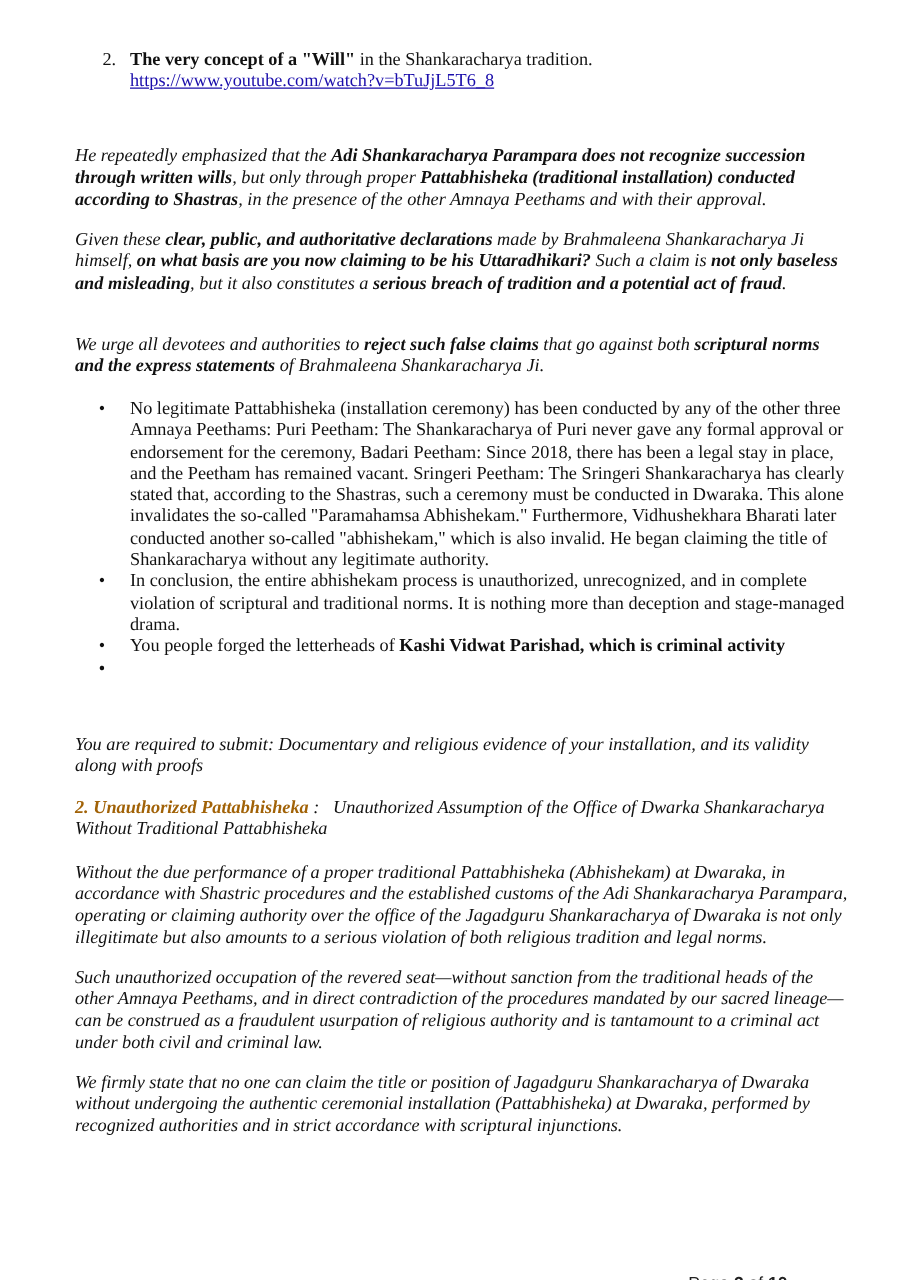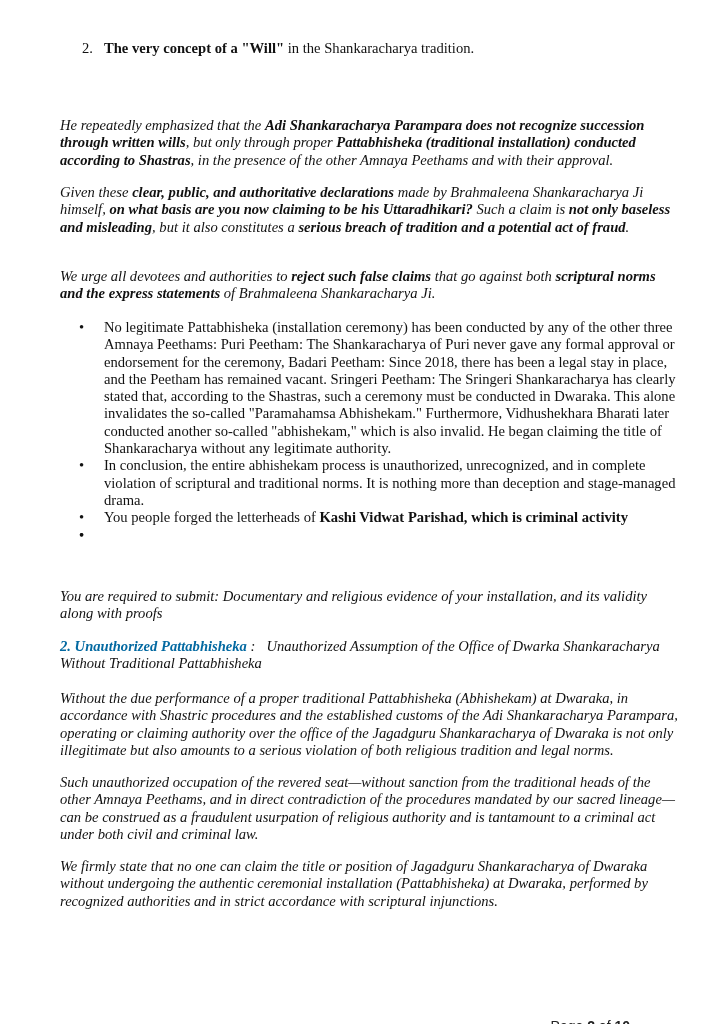--- a/index.html
+++ b/index.html
@@ -9,32 +9,33 @@
   p { margin: 0; }
   b { font-weight: bold; }
   .num-item { position: absolute; left: 22px; top: 40px; width: 590px; }
   .num-item .n { position: absolute; left: 0; top: 0; }
   .num-item .body { margin-left: 22px; }
   .link { color: #1a0dab; text-decoration: underline; }
   .para { position: absolute; left: 0; width: 618px; font-style: italic; }
   .bullets { position: absolute; left: 0; top: 319px; width: 618px; list-style: none; margin: 0; padding: 0; }
   .bullets li { position: relative; padding-left: 44px; margin: 0; }
   .bullets li .dot { position: absolute; left: 19px; top: 0; }
-  .red { color: #0369a1; font-weight: bold; }
+  .red { color: #a16207; font-weight: bold; }
   .footer { position: absolute; right: 95px; top: 990px; font-family: "Liberation Sans", "DejaVu Sans", sans-serif; font-size: 14px; color: #222; margin-top: 28px; }
 </style>
 </head>
 <body>
 
 <div class="page">
 
   <div class="num-item">
     <span class="n">2.</span>
     <div class="body">
       <p><b>The very concept of a "Will"</b><span> in the Shankaracharya tradition.</span></p>
+      <p><span class="link">https://www.youtube.com/watch?v=bTuJjL5T6_8</span></p>
     </div>
   </div>
 
   <p class="para" style="top:117px"><span>He repeatedly emphasized that the </span><b>Adi Shankaracharya Parampara does not recognize succession through written wills</b><span>, but only through proper </span><b>Pattabhisheka (traditional installation) conducted according to Shastras</b><span>, in the presence of the other Amnaya Peethams and with their approval.</span></p>
 
   <p class="para" style="top:184px"><span>Given these </span><b>clear, public, and authoritative declarations</b><span> made by Brahmaleena Shankaracharya Ji himself, </span><b>on what basis are you now claiming to be his Uttaradhikari?</b><span> Such a claim is </span><b>not only baseless and misleading</b><span>, but it also constitutes a </span><b>serious breach of tradition and a potential act of fraud</b><span>.</span></p>
 
   <p class="para" style="top:268px"><span>We urge all devotees and authorities to </span><b>reject such false claims</b><span> that go against both </span><b>scriptural norms and the express statements</b><span> of Brahmaleena Shankaracharya Ji.</span></p>
 
   <ul class="bullets">

